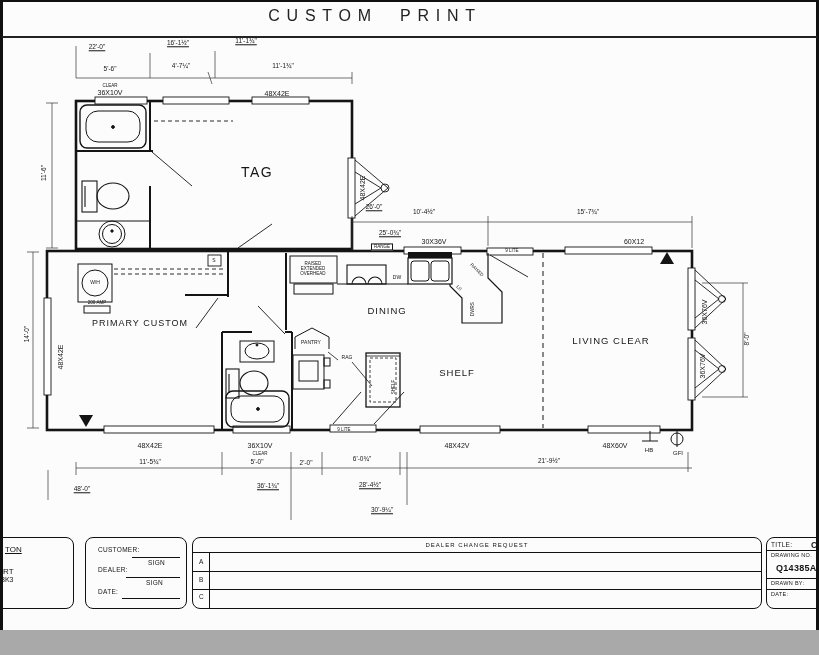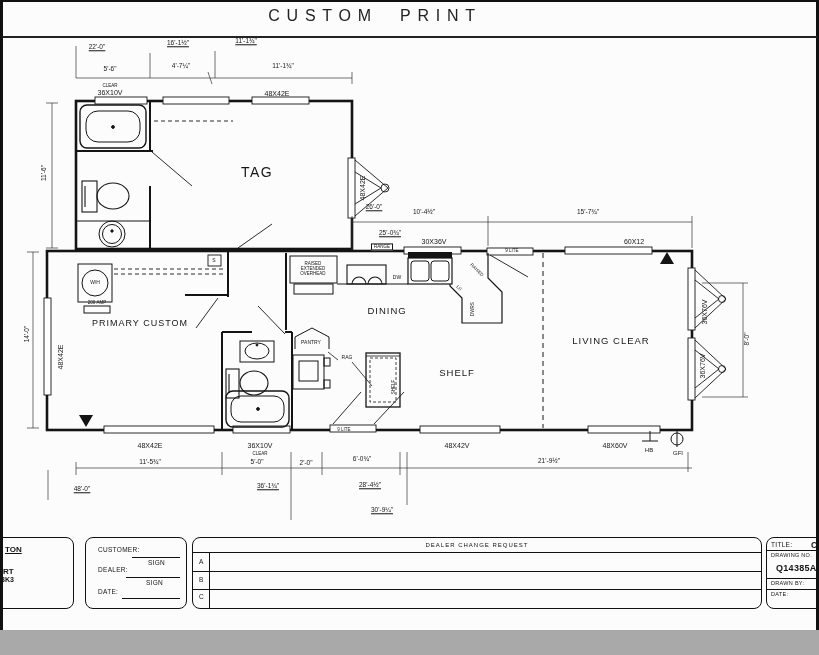--- a/index.html
+++ b/index.html
@@ -15,21 +15,21 @@
   #annos{position:absolute;left:0;top:0;width:819px;height:530px;pointer-events:none;}
   .anno{position:absolute;color:#161616;line-height:1.15;white-space:pre-line;text-align:center;}
   .anno.u{text-decoration:underline;}
   .anno.box{border:0.5px solid #161616;padding:0 2px;background:#fff;}
   
   .tb{position:absolute;border:1.6px solid #111;border-radius:8px;background:transparent;}
   .tb .lbl{position:absolute;font-size:6.5px;letter-spacing:.3px;}
   .tb .ln{position:absolute;height:1px;background:#111;}
   .tb .vln{position:absolute;width:1px;background:#111;}
   .tiny{font-size:4.5px;}
-  .frag{position:absolute;font-weight:bold;}
+  .frag{position:absolute;font-weight:normal;}
   .band{position:absolute;left:0;top:630px;width:819px;height:25px;background:#a9a9a9;}
 </style>
 </head>
 <body>
 
 <div class="page">
   <div class="frame-top"></div>
   <div class="frame-left"></div>
   <div class="frame-right"></div>
 

